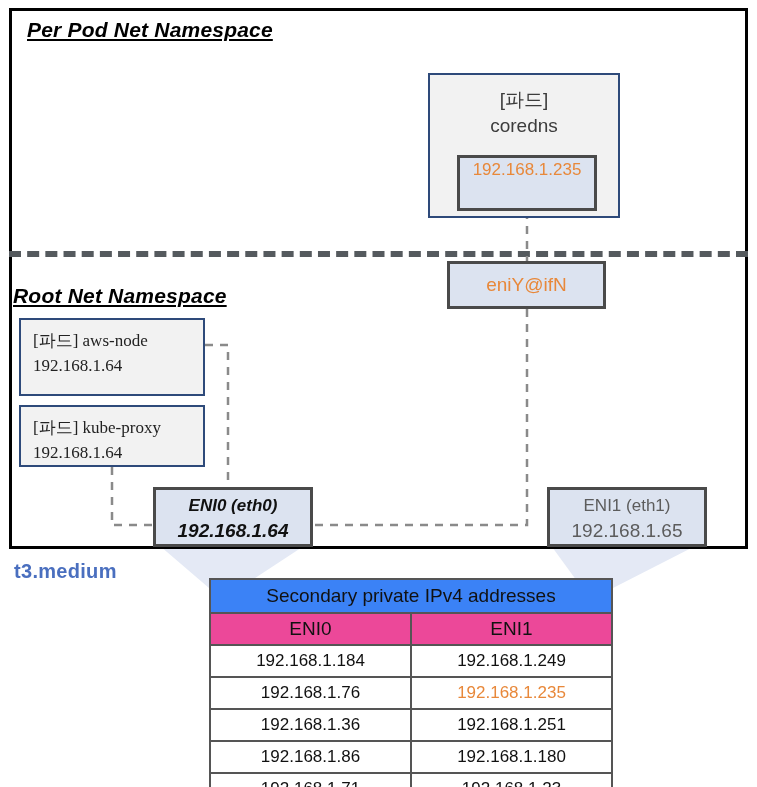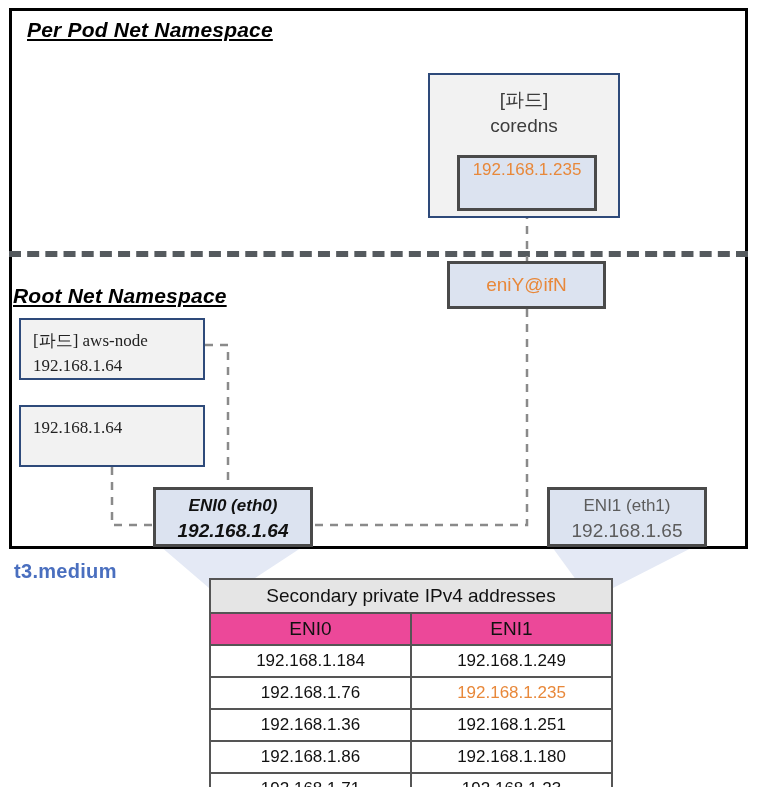--- a/index.html
+++ b/index.html
@@ -36,21 +36,21 @@
   
   #eni-veth{left:447px;top:261px;width:159px;height:48px;
       border:3px solid #4a4a4a;background:#dce3f0;
       display:flex;align-items:center;justify-content:center;}
   #eni-veth span{font-size:19px;color:#e8883a;}
 
   
   .hostpod{border:2px solid #2e4a7a;background:#f2f2f2;
       font-family:"Liberation Serif","DejaVu Serif",serif;
       font-size:17px;color:#222;line-height:25px;padding:8px 0 0 12px;}
-  #pod-aws-node{left:19px;top:318px;width:186px;height:62px;}
+  #pod-aws-node{left:19px;top:318px;width:186px;height:78px;}
   #pod-kube-proxy{left:19px;top:405px;width:186px;height:62px;}
 
   
   .enibox{border:3px solid #4a4a4a;background:#dce3f0;text-align:center;}
   .enibox .l1{font-size:17px;line-height:25px;padding-top:3px;}
   .enibox .l2{font-size:19px;line-height:26px;}
   #eni0-box{left:153px;top:487px;width:160px;height:60px;font-style:italic;}
   #eni0-box .l1{color:#111;font-weight:bold;}
   #eni0-box .l2{color:#111;font-weight:bold;}
   #eni1-box{left:547px;top:487px;width:160px;height:60px;}
@@ -65,21 +65,21 @@
 
   
   #instance-type{left:14px;top:560px;font-size:20px;font-weight:bold;
       color:#4a6fbf;letter-spacing:.3px;}
 
   
   #sec-ip-table{left:209px;top:578px;width:404px;
       border-collapse:collapse;}
   #sec-ip-table td{border:2px solid #555;height:30px;text-align:center;
       font-size:17px;color:#111;padding:0;}
-  #sec-ip-table .hdr-title{background:#e5e5e5;font-size:19px;height:32px;}
+  #sec-ip-table .hdr-title{background:#3b82f6;font-size:19px;height:32px;}
   #sec-ip-table .hdr-col{background:#ec4899;font-size:19px;}
   #sec-ip-table td.hi{color:#e8883a;}
 </style>
 </head>
 <body>
 
 <svg class="abs" id="callout-funnel" viewBox="0 0 757 60">
   <polygon points="153,0 313,0 240,48 209,48" fill="#e4e9f5"></polygon>
   <polygon points="547,0 707,0 613,48 582,48" fill="#e4e9f5"></polygon>
   <rect x="209" y="40" width="404" height="10" fill="#e4e9f5"></rect>
@@ -116,20 +116,21 @@
 
 <div class="abs" id="eni-veth">
   <span>eniY@ifN</span>
 </div>
 
 <div class="abs hostpod" id="pod-aws-node">
   <div>[파드] aws-node</div>
   <div>192.168.1.64</div>
 </div>
 <div class="abs hostpod" id="pod-kube-proxy">
+  <div>[파드] kube-proxy</div>
   <div>192.168.1.64</div>
 </div>
 
 <div class="abs enibox" id="eni0-box">
   <div class="l1">ENI0 (eth0)</div>
   <div class="l2">192.168.1.64</div>
 </div>
 <div class="abs enibox" id="eni1-box">
   <div class="l1">ENI1 (eth1)</div>
   <div class="l2">192.168.1.65</div>

